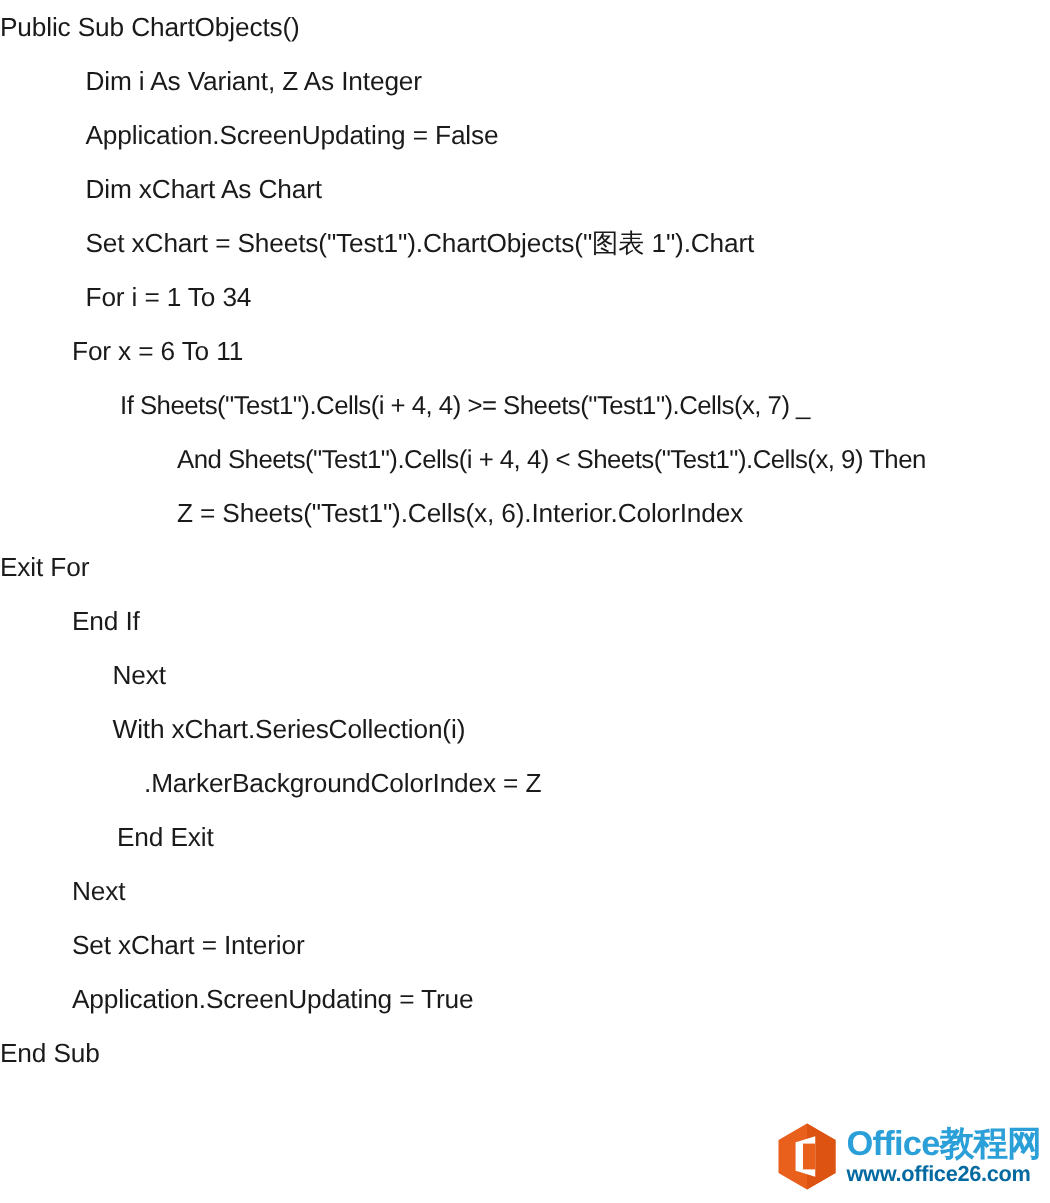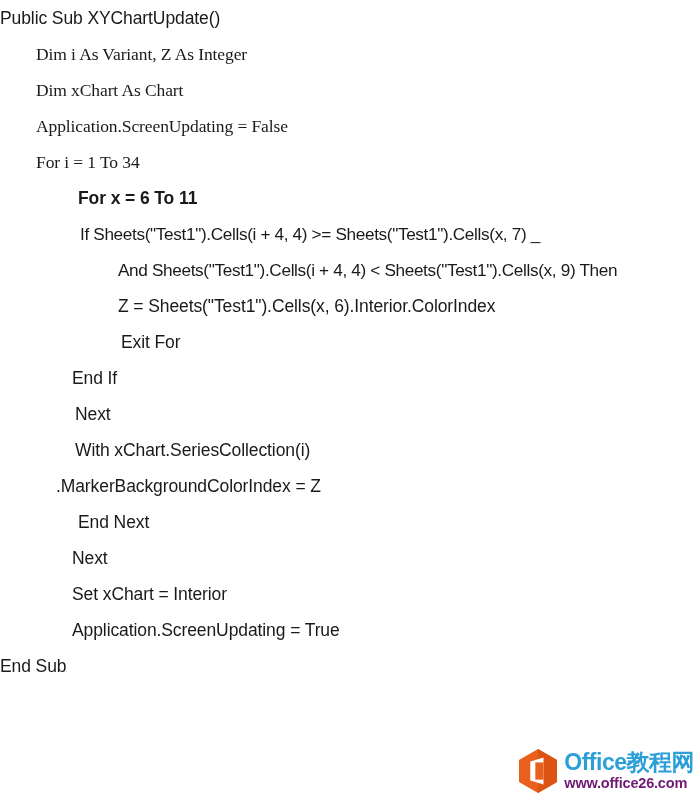--- a/index.html
+++ b/index.html
@@ -30,29 +30,29 @@
     line-height: 36px;
     white-space: pre;
     font-size: 17.5px;
     letter-spacing: -0.1px;
     color: #1a1a1a;
     font-weight: 400;
   }
 
   
   .ind-0  { padding-left: 0px;   }
-  .ind-2  { padding-left: 48px; margin-left: 24px;  }
-  .ind-3  { padding-left: 36px; font-family: Liberation Serif, serif;  }
-  .ind-4  { padding-left: 78px; font-weight: bold;  }
+  .ind-2  { padding-left: 48px;  }
+  .ind-3  { padding-left: 57px;  }
+  .ind-4  { padding-left: 48px;  }
   .ind-5  { padding-left: 75px;  }
   .ind-6  { padding-left: 78px;  }
   .ind-7  { padding-left: 80px;  }
-  .ind-8  { padding-left: 56px; }
+  .ind-8  { padding-left: 56px; margin-left: 40px; }
   .ind-9  { padding-left: 118px; }
-  .ind-10 { padding-left: 121px; }
+  .ind-10 { }
 
   
   .tight { letter-spacing: -0.35px; font-size: 17.2px; }
 
   
   #site-watermark {
     position: absolute;
     right: 6px;
     bottom: 8px;
     display: flex;
@@ -76,45 +76,46 @@
   .logo-title {
     font-size: 23px;
     font-weight: bold;
     color: #2a9fd8;
     letter-spacing: -0.5px;
     white-space: nowrap;
   }
   .logo-url {
     font-size: 14.5px;
     font-weight: bold;
-    color: #701a75;
+    color: #0369a1;
     letter-spacing: -0.2px;
     margin-top: 2px;
     white-space: nowrap;
   }
 </style>
 </head>
 <body>
 
 <div id="code-listing">
-    <div class="code-line ind-0">Public Sub XYChartUpdate()</div>
+    <div class="code-line ind-0">Public Sub ChartObjects()</div>
     <div class="code-line ind-3">Dim i As Variant, Z As Integer</div>
+    <div class="code-line ind-3">Application.ScreenUpdating = False</div>
     <div class="code-line ind-3">Dim xChart As Chart</div>
-    <div class="code-line ind-3">Application.ScreenUpdating = False</div>
+    <div class="code-line ind-3">Set xChart = Sheets("Test1").ChartObjects("图表 1").Chart</div>
     <div class="code-line ind-3">For i = 1 To 34</div>
     <div class="code-line ind-4">For x = 6 To 11</div>
     <div class="code-line ind-7 tight">If Sheets("Test1").Cells(i + 4, 4) &gt;= Sheets("Test1").Cells(x, 7) _</div>
     <div class="code-line ind-9 tight">And Sheets("Test1").Cells(i + 4, 4) &lt; Sheets("Test1").Cells(x, 9) Then</div>
     <div class="code-line ind-9">Z = Sheets("Test1").Cells(x, 6).Interior.ColorIndex</div>
     <div class="code-line ind-10">Exit For</div>
     <div class="code-line ind-2">End If</div>
     <div class="code-line ind-5">Next</div>
     <div class="code-line ind-5">With xChart.SeriesCollection(i)</div>
     <div class="code-line ind-8">.MarkerBackgroundColorIndex = Z</div>
-    <div class="code-line ind-6">End Next</div>
+    <div class="code-line ind-6">End Exit</div>
     <div class="code-line ind-2">Next</div>
     <div class="code-line ind-2">Set xChart = Interior</div>
     <div class="code-line ind-2">Application.ScreenUpdating = True</div>
     <div class="code-line ind-0">End Sub</div>
   </div>
 
 <div id="site-watermark">
 
   <div class="logo-mark">
     <svg width="42" height="46" viewBox="0 0 42 46" xmlns="http://www.w3.org/2000/svg">

